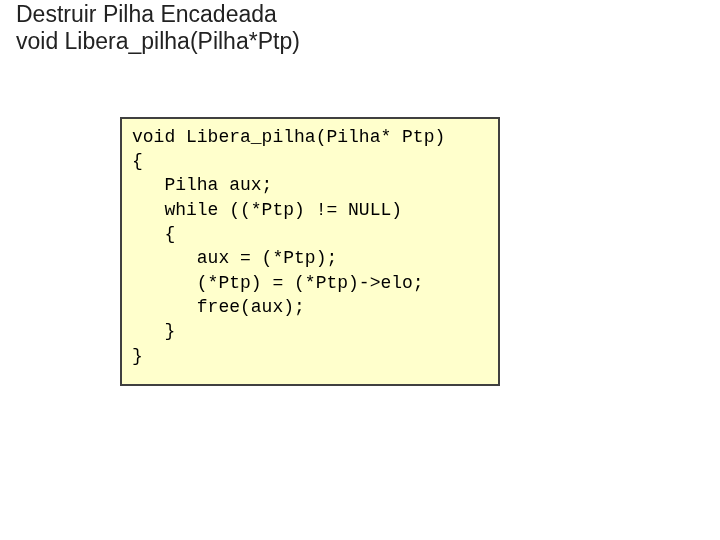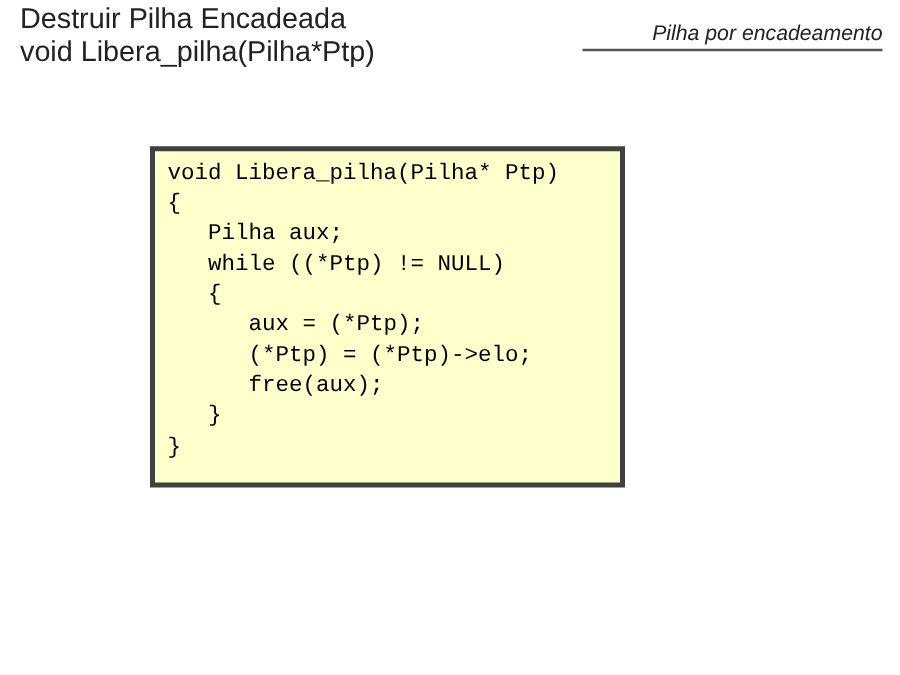--- a/index.html
+++ b/index.html
@@ -47,41 +47,37 @@
     color: #222;
   }
 
   .codebox-wrap {
     margin-top: 62px;
     margin-left: 108px;
     width: 380px;
   }
   .codebox {
     background: #ffffcc;
-    border: 4px solid #404040;
+    border: 2px solid #404040;
     padding: 6px 8px 16px 10px;
     box-shadow: -6px 12px 0 -2px rgba(180,180,130,0.0);
   }
   .codebox pre {
     font-family: "Courier New", Courier, monospace;
     font-size: 18px;
     line-height: 1.35;
     white-space: pre;
     color: #000;
   }
 </style>
 </head>
 <body>
 
 <div class="slide">
 
-  <div class="topright">
-    <div class="label">Pilha por encadeamento</div>
-    <div class="rule"></div>
-  </div>
 
   <div class="subtitle">Destruir Pilha Encadeada</div>
   <div class="subtitle">void Libera_pilha(Pilha*Ptp)</div>
 
   <div class="codebox-wrap">
     <div class="codebox">
 <pre><span>void Libera_pilha(Pilha* Ptp)</span>
 <span>{</span>
 <span>   Pilha aux;</span>
 <span>   while ((*Ptp) != NULL)</span>

